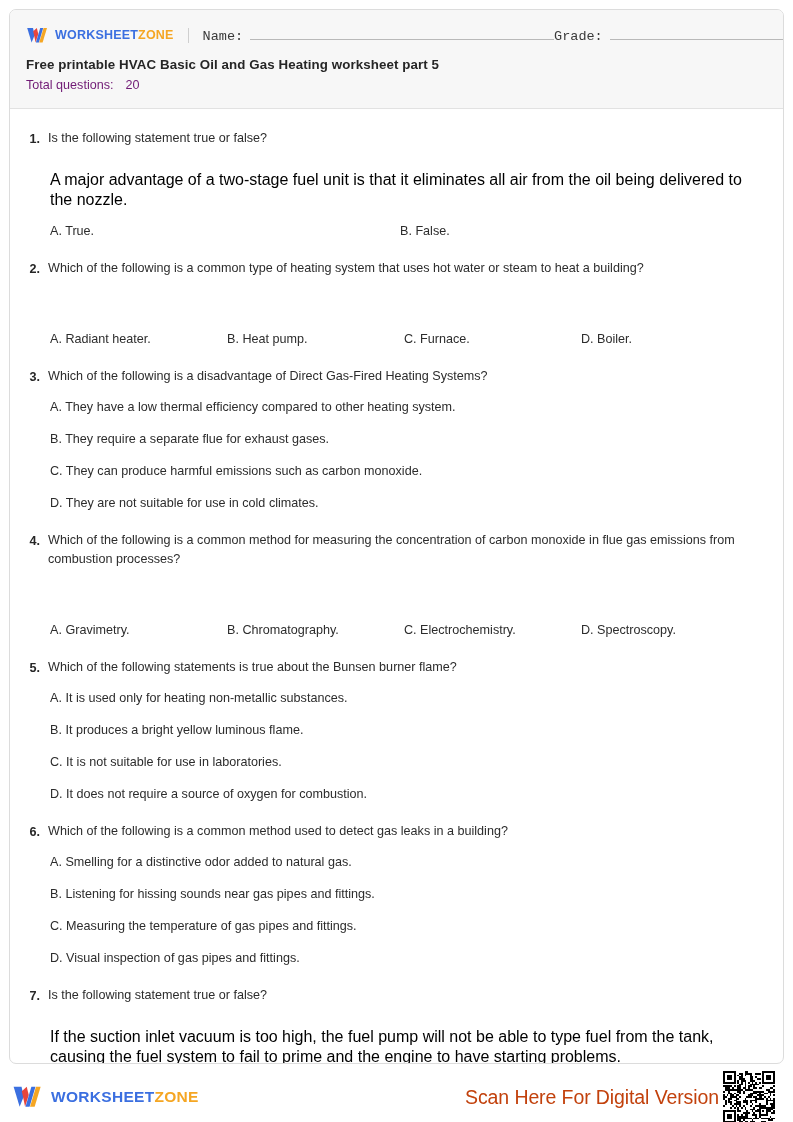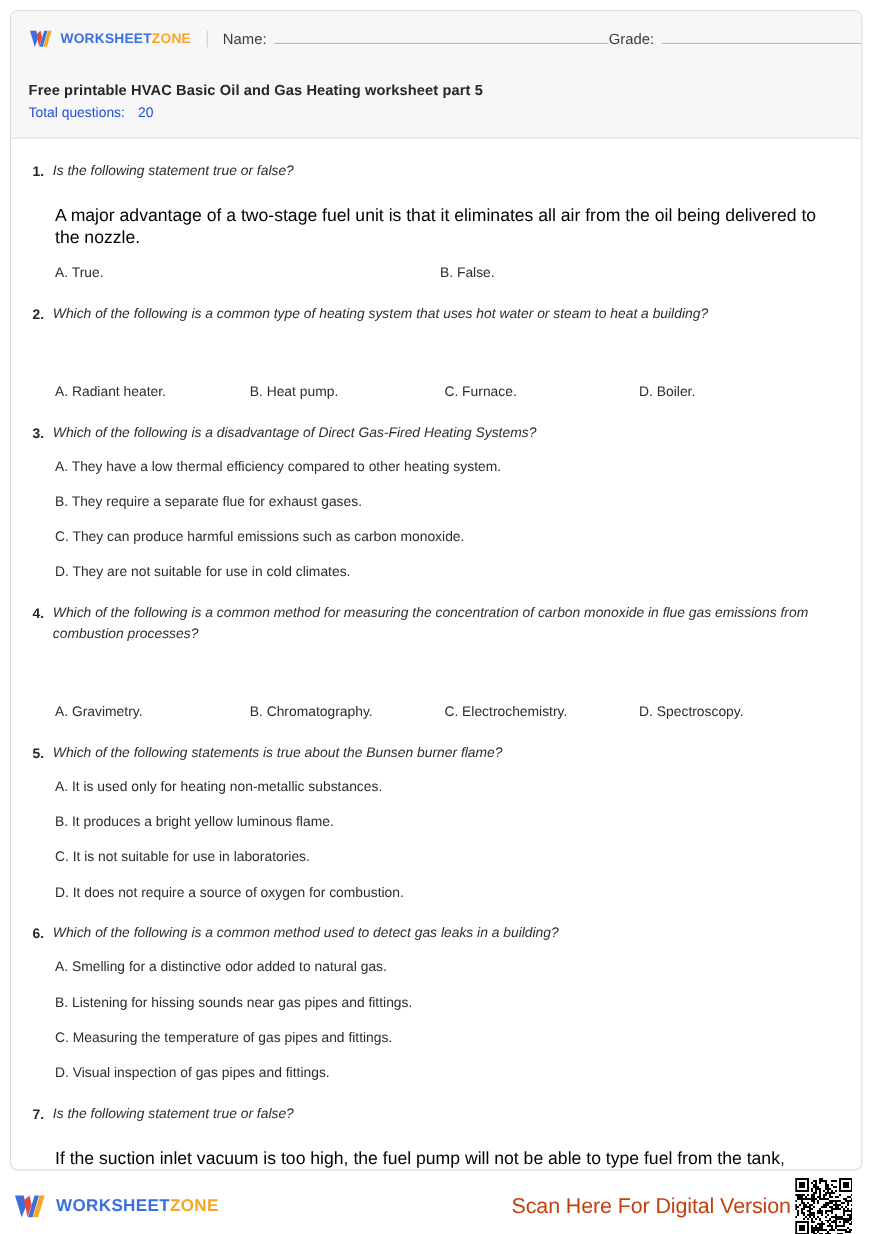--- a/index.html
+++ b/index.html
@@ -67,41 +67,42 @@
   }
   .field {
     display: flex;
     align-items: baseline;
     white-space: nowrap;
   }
   .field-label {
     font-size: 13.5px;
     color: #3a3a3a;
     margin-right: 7px;
+    font-family: Liberation Mono, monospace;
   }
   .field-line {
     border-bottom: 1px solid #b9b9b9;
     height: 13px;
   }
   .field-name   { flex: 0 0 auto; }
   .field-name .field-line  { width: 304px; }
   .field-grade .field-line { width: 210px; }
   .spacer-flex { flex: 1 1 auto; }
 
   .header-title {
-    margin-top: 28px;
+    margin-top: 11px;
     font-size: 13.3px;
     font-weight: 700;
     color: #262626;
     letter-spacing: .1px;
   }
   .header-sub {
     margin-top: 6px;
     font-size: 12.6px;
-    color: #1d4ed8;
+    color: #701a75;
   }
   .header-sub .count { padding-left: 12px; }
 
   
   .sheet-body {
     padding: 20px 16px 10px 16px;
     flex: 1 1 auto;
   }
   .question {
     display: flex;
@@ -117,21 +118,20 @@
     text-align: right;
     padding-right: 8px;
     line-height: 18px;
     padding-top: 1px;
   }
   .q-content { flex: 1 1 auto; min-width: 0; }
   .q-prompt {
     font-size: 12.6px;
     line-height: 19px;
     color: #2c2c2c;
-    font-style: italic;
   }
   .q-statement {
     font-size: 16px;
     line-height: 20px;
     color: #000000;
     margin-top: 22px;
     padding-left: 2px;
   }
   .options { margin-top: 12px; padding-left: 2px; }
   .opt {

